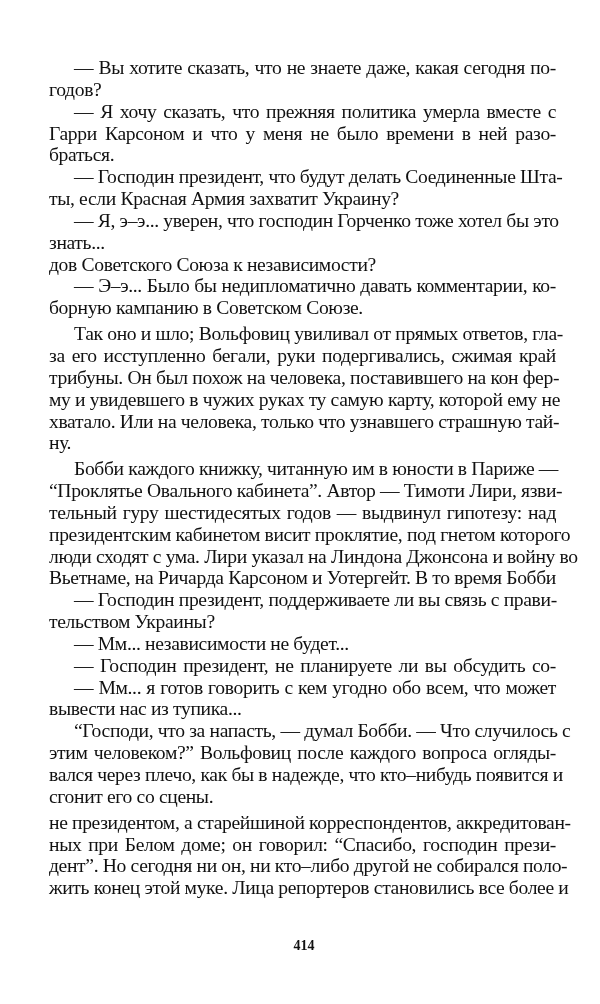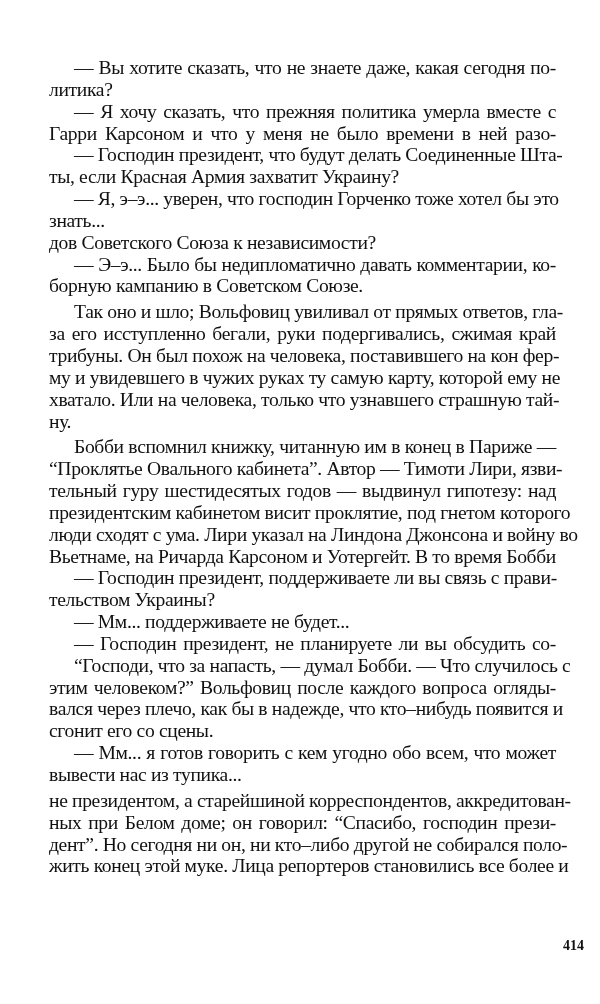--- a/index.html
+++ b/index.html
@@ -8,36 +8,37 @@
     position: absolute; left: 49px; top: 57px; width: 507px;
     font-family: "Liberation Serif", serif;
     font-size: 19.6px; line-height: 21.85px; color: #111111;
     text-align: justify; text-align-last: left;
   }
   .line { display: block; white-space: nowrap; height: 21.85px; text-align-last: justify; letter-spacing: -0.35px; word-spacing: 0px; }
   .line.last { text-align-last: left; }
   .line.indent { padding-left: 25px; }
   .para-gap { height: 4px; }
   .page-number {
-    position: absolute; left: 8px; width: 576px; top: 938px;
-    text-align: right; font-family: "Liberation Serif", serif;
+    position: absolute; left: 16px; width: 576px; top: 938px;
+    text-align: center; font-family: "Liberation Serif", serif;
     font-weight: bold; font-size: 14px; color: #111;
   }
 </style>
 </head>
 <body>
 
 <div class="page" id="page">
     <div>
       <span class="line indent">— Вы хотите сказать, что не знаете даже, какая сегодня по-</span>
-      <span class="line last">литика?</span>
+      <span class="line last">годов?</span>
     </div>
     <div>
       <span class="line indent">— Я хочу сказать, что прежняя политика умерла вместе с</span>
       <span class="line">Гарри Карсоном и что у меня не было времени в ней разо-</span>
+      <span class="line last">браться.</span>
     </div>
     <div>
       <span class="line indent">— Господин президент, что будут делать Соединенные Шта-</span>
       <span class="line last">ты, если Красная Армия захватит Украину?</span>
     </div>
     <div>
       <span class="line indent">— Я, э–э... уверен, что господин Горченко тоже хотел бы это</span>
       <span class="line last">знать...</span>
     </div>
     <div>
@@ -51,46 +52,46 @@
     <div>
       <span class="line indent">Так оно и шло; Вольфовиц увиливал от прямых ответов, гла-</span>
       <span class="line">за его исступленно бегали, руки подергивались, сжимая край</span>
       <span class="line">трибуны. Он был похож на человека, поставившего на кон фер-</span>
       <span class="line">му и увидевшего в чужих руках ту самую карту, которой ему не</span>
       <span class="line">хватало. Или на человека, только что узнавшего страшную тай-</span>
       <span class="line last">ну.</span>
     </div>
     <div class="para-gap"></div>
     <div>
-      <span class="line indent">Бобби вспомнил книжку, читанную им в конец в Париже —</span>
+      <span class="line indent">Бобби каждого книжку, читанную им в юности в Париже —</span>
       <span class="line">“Проклятье Овального кабинета”. Автор — Тимоти Лири, язви-</span>
       <span class="line">тельный гуру шестидесятых годов — выдвинул гипотезу: над</span>
       <span class="line">президентским кабинетом висит проклятие, под гнетом которого</span>
       <span class="line">люди сходят с ума. Лири указал на Линдона Джонсона и войну во</span>
       <span class="line">Вьетнаме, на Ричарда Карсоном и Уотергейт. В то время Бобби</span>
     </div>
     <div>
       <span class="line indent">— Господин президент, поддерживаете ли вы связь с прави-</span>
       <span class="line last">тельством Украины?</span>
     </div>
     <div>
-      <span class="line indent last">— Мм... поддерживаете не будет...</span>
+      <span class="line indent last">— Мм... независимости не будет...</span>
     </div>
     <div>
       <span class="line indent">— Господин президент, не планируете ли вы обсудить со-</span>
+    </div>
+    <div>
+      <span class="line indent">— Мм... я готов говорить с кем угодно обо всем, что может</span>
+      <span class="line last">вывести нас из тупика...</span>
     </div>
     <div>
       <span class="line indent">“Господи, что за напасть, — думал Бобби. — Что случилось с</span>
       <span class="line">этим человеком?” Вольфовиц после каждого вопроса огляды-</span>
       <span class="line">вался через плечо, как бы в надежде, что кто–нибудь появится и</span>
       <span class="line last">сгонит его со сцены.</span>
-    </div>
-    <div>
-      <span class="line indent">— Мм... я готов говорить с кем угодно обо всем, что может</span>
-      <span class="line last">вывести нас из тупика...</span>
     </div>
     <div class="para-gap"></div>
     <div>
       <span class="line">не президентом, а старейшиной корреспондентов, аккредитован-</span>
       <span class="line">ных при Белом доме; он говорил: “Спасибо, господин прези-</span>
       <span class="line">дент”. Но сегодня ни он, ни кто–либо другой не собирался поло-</span>
       <span class="line">жить конец этой муке. Лица репортеров становились все более и</span>
     </div>
   </div>
 <div class="page-number">414</div>

